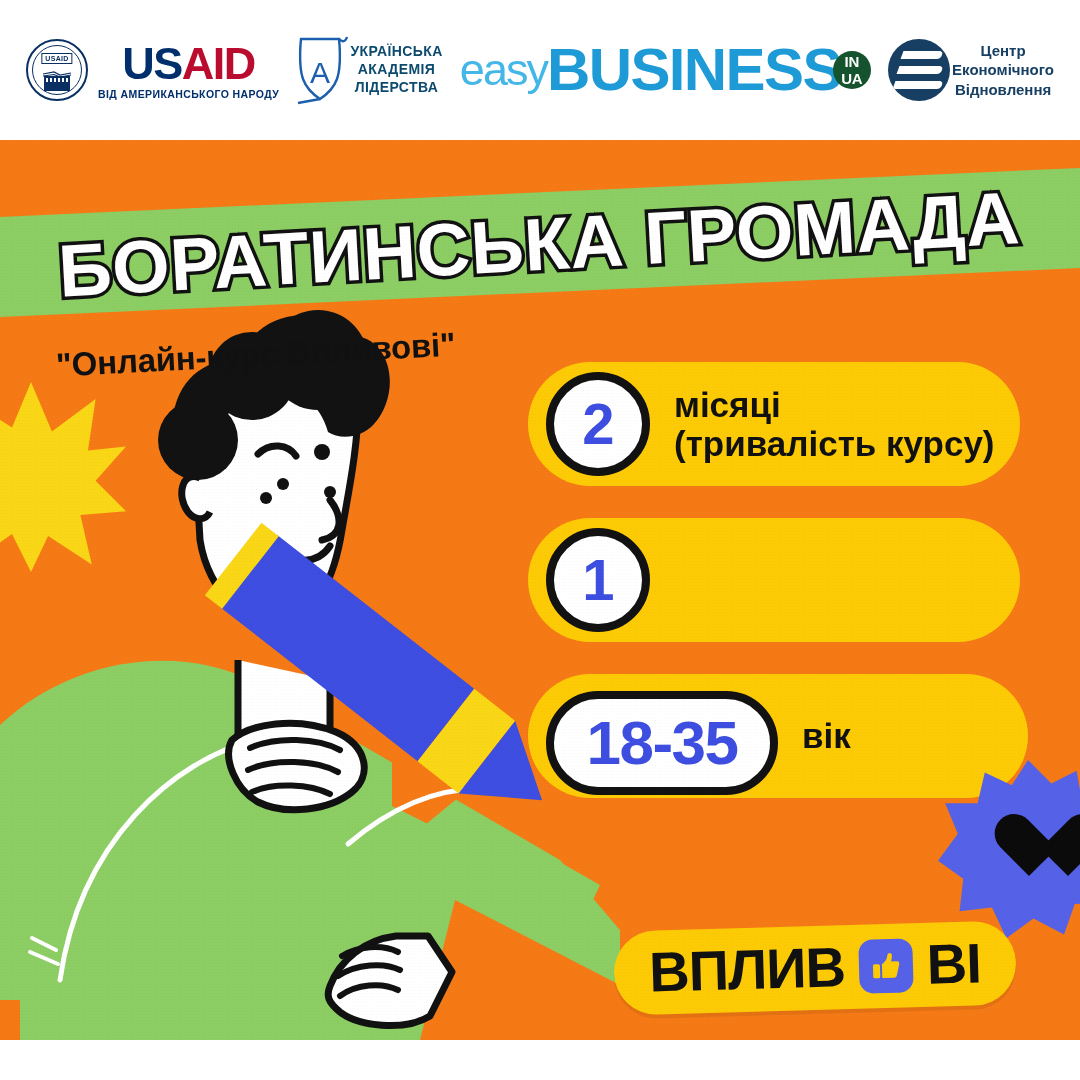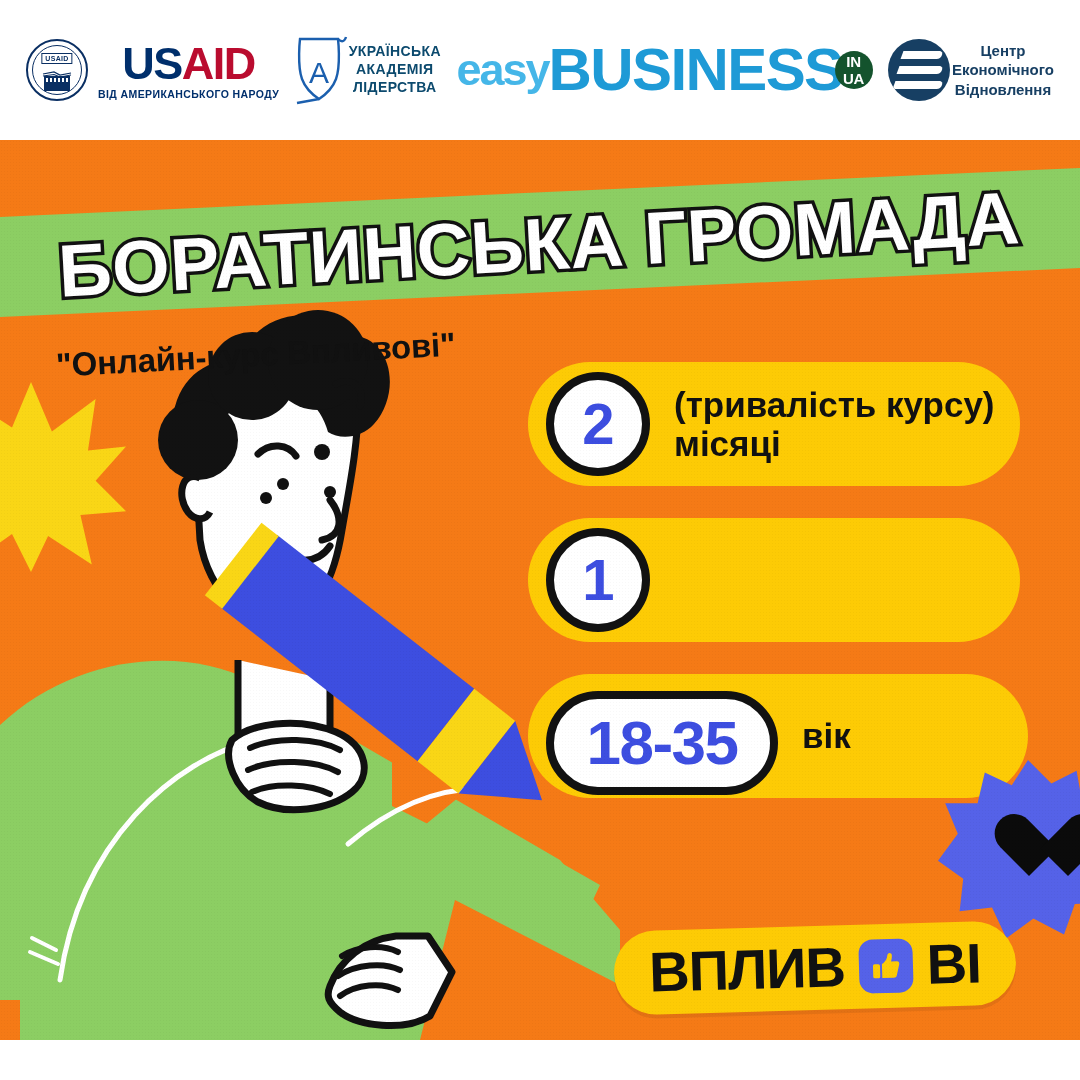--- a/index.html
+++ b/index.html
@@ -47,21 +47,21 @@
   .usaid-tag{font-size:10.5px;font-weight:bold;color:#002f6c;letter-spacing:.4px;margin-top:3px;}
 
   
   .ual-shield{position:relative;width:54px;height:70px;flex:0 0 auto;}
   .ual-shield svg{display:block;}
   .ual-words{color:#0c4a6e;font-size:14px;font-weight:bold;
     line-height:1.28;letter-spacing:.4px;}
 
   
   .eb{display:flex;align-items:center;}
-  .eb-easy{font-size:45px;font-weight:bold;color:#45b6e8;letter-spacing:-2px;line-height:.9;}
+  .eb-easy{font-size:45px;font-weight:normal;color:#45b6e8;letter-spacing:-2px;line-height:.9;}
   .eb-business{font-size:60px;font-weight:bold;color:#1e9ad6;letter-spacing:-1.6px;line-height:.9;}
   .eb-badge{width:38px;height:38px;border-radius:50%;background:#14532d;margin-left:-8px;
     display:flex;align-items:center;justify-content:center;color:#ffffff;font-size:15px;
     font-weight:bold;letter-spacing:-.2px;}
 
   
   .cer-mark{width:62px;height:62px;border-radius:50%;background:#173f63;position:relative;
     overflow:hidden;flex:0 0 auto;}
   .cer-mark .s1,.cer-mark .s2,.cer-mark .s3{position:absolute;background:#ffffff;}
   .cer-mark .s1{left:14px;top:12px;width:40px;height:8px;border-radius:0 4px 4px 0;transform:skewX(-20deg);}
@@ -298,22 +298,22 @@
     <div class="title">БОРАТИНСЬКА ГРОМАДА</div>
     <div class="subtitle">"Онлайн-курс Впливові"</div>
 
     <div class="pills">
 
       <div class="pill">
         <div class="badge-circle">
           <span class="badge-num">2</span>
         </div>
         <div class="pill-text">
+          <span class="l2">місяці</span>
           <span class="l2">(тривалість курсу)</span>
-          <span class="l2">місяці</span>
         </div>
       </div>
 
       <div class="pill">
         <div class="badge-circle">
           <span class="badge-num">1</span>
         </div>
       </div>
 
       <div class="pill third">

